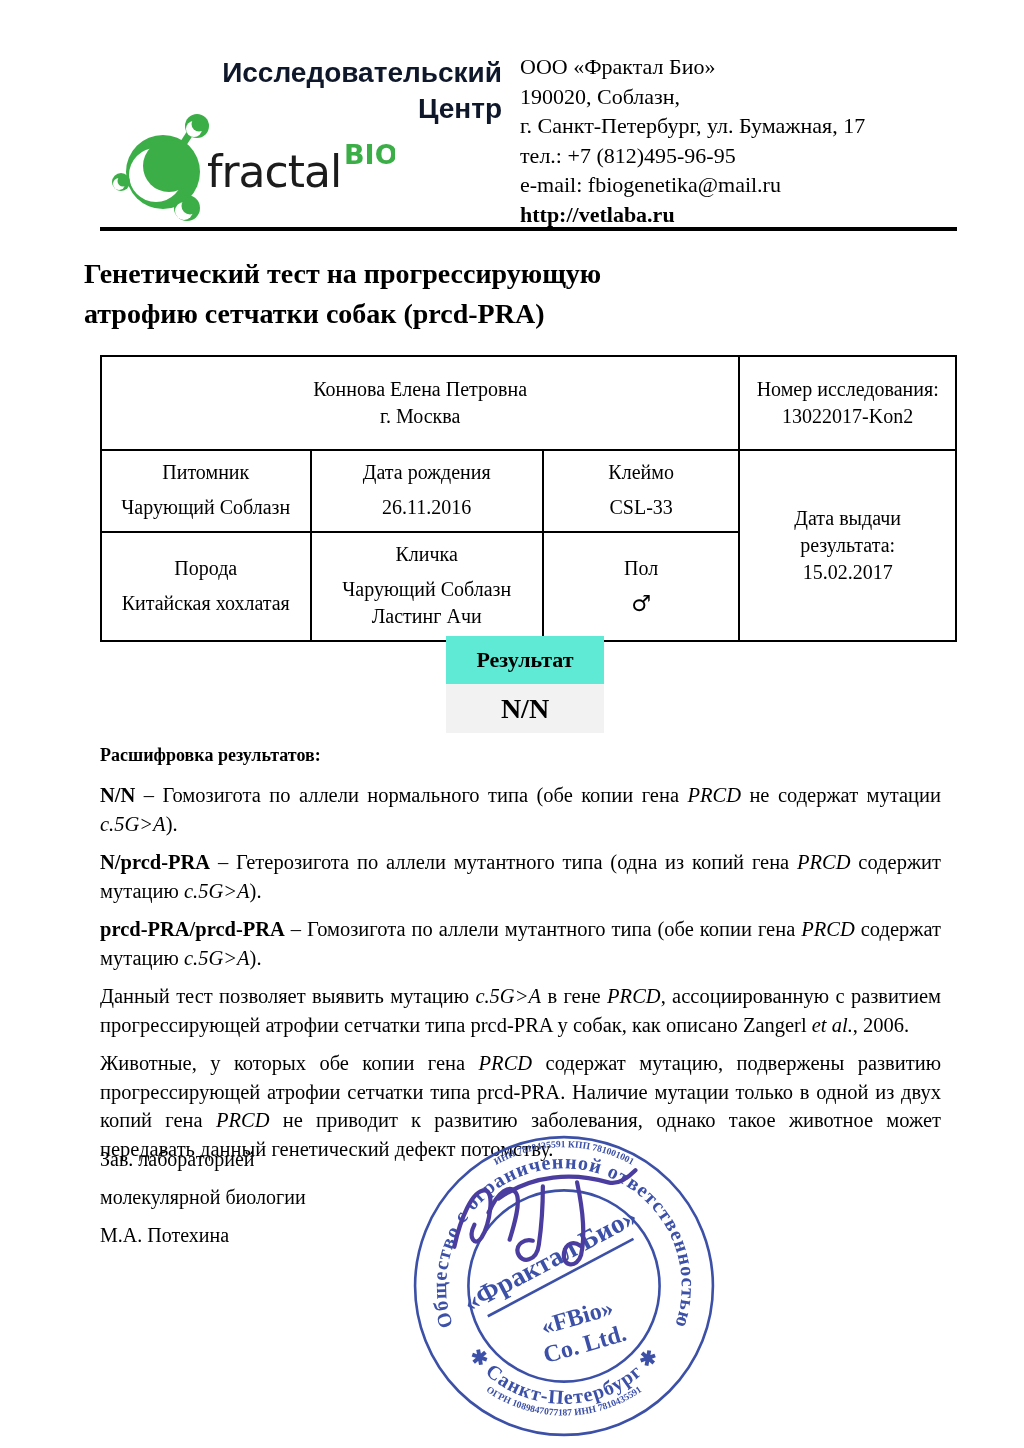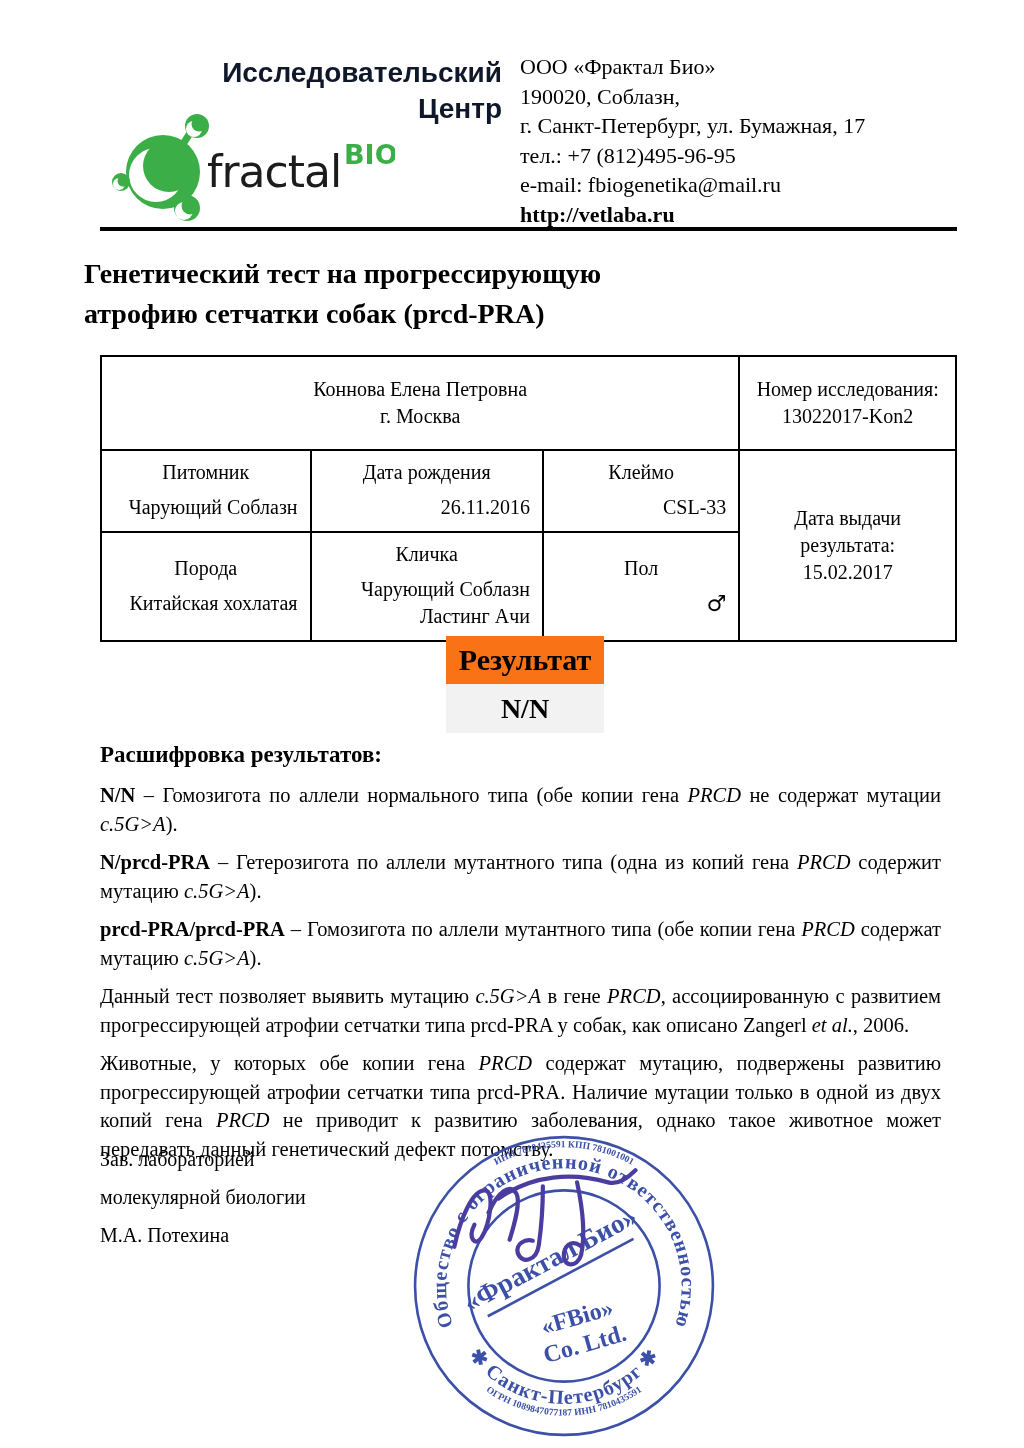--- a/index.html
+++ b/index.html
@@ -14,29 +14,29 @@
   .contact .site{font-weight:bold;}
   .divider{position:absolute;left:100px;top:227px;width:857px;height:4px;background:#000;}
   
   .doc-title{position:absolute;left:84px;top:246px;width:888px;text-align:left;
      font-weight:bold;font-size:28px;line-height:40px;margin-top:8px;}
   
   table.info{position:absolute;left:100px;top:355px;width:857px;border-collapse:collapse;}
   table.info td{border:2px solid #000;text-align:center;vertical-align:middle;
      font-size:20px;line-height:27px;padding:2px 12px;}
   table.info .lbl{font-weight:normal;margin:6px 0 8px 0;}
-  table.info .val{margin:0 0 8px 0;text-align:right;}
+  table.info .val{margin:0 0 8px 0;}
   .sex-glyph{font-family:"DejaVu Sans",sans-serif;font-size:22px;}
   
   .result{position:absolute;left:446px;top:636px;width:158px;text-align:center;}
-  .result .r-label{background:#f97316;font-weight:bold;font-size:30px;height:48px;line-height:48px;}
+  .result .r-label{background:#5eead4;font-weight:bold;font-size:22px;height:48px;line-height:48px;}
   .result .r-value{background:#f2f2f2;font-weight:bold;font-size:28px;height:49px;line-height:49px;}
   
   .interp{position:absolute;left:100px;top:742px;width:857px;font-size:20.5px;line-height:28.5px;}
-  .interp h3{margin:0 0 13px 0;font-size:23px;line-height:26px;}
+  .interp h3{margin:0 0 13px 0;font-size:18px;line-height:26px;}
   .interp p{margin:0 16px 10px 0;text-align:justify;}
   .interp b{font-weight:bold;}
   .interp i{font-style:italic;}
   
   .signatory{position:absolute;left:100px;top:1148px;font-size:20px;line-height:22px;}
   .signatory div{margin-bottom:16px;}
   
   .stamp{position:absolute;left:402px;top:1126px;}
   .st-txt{font-family:"Liberation Serif",serif;font-weight:bold;}
 </style>

